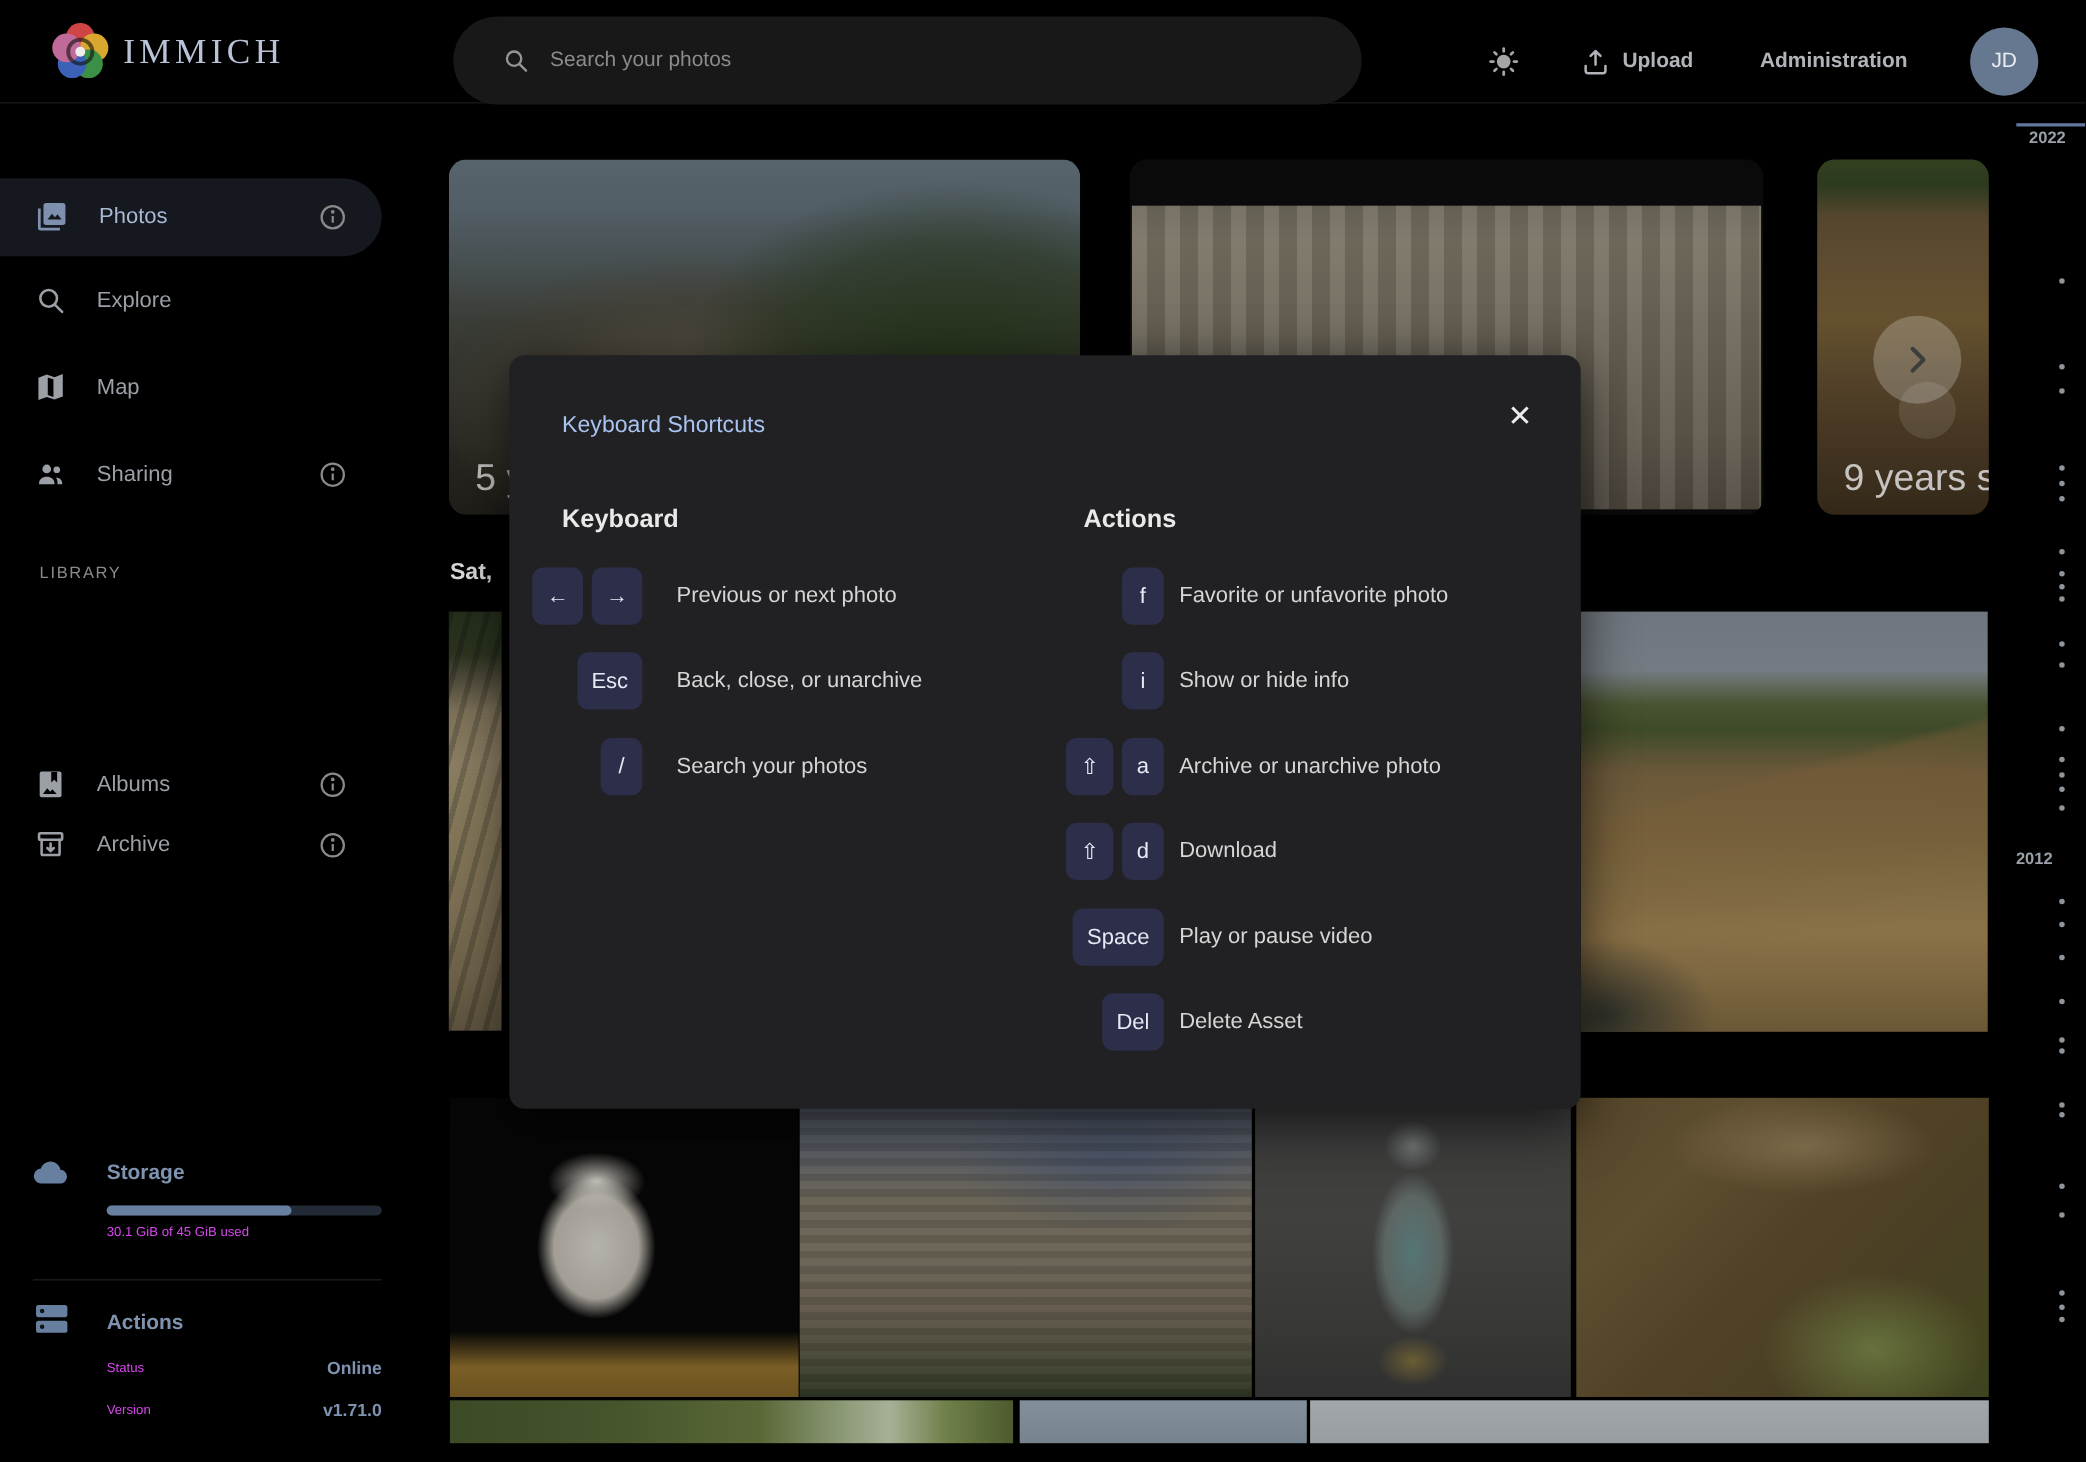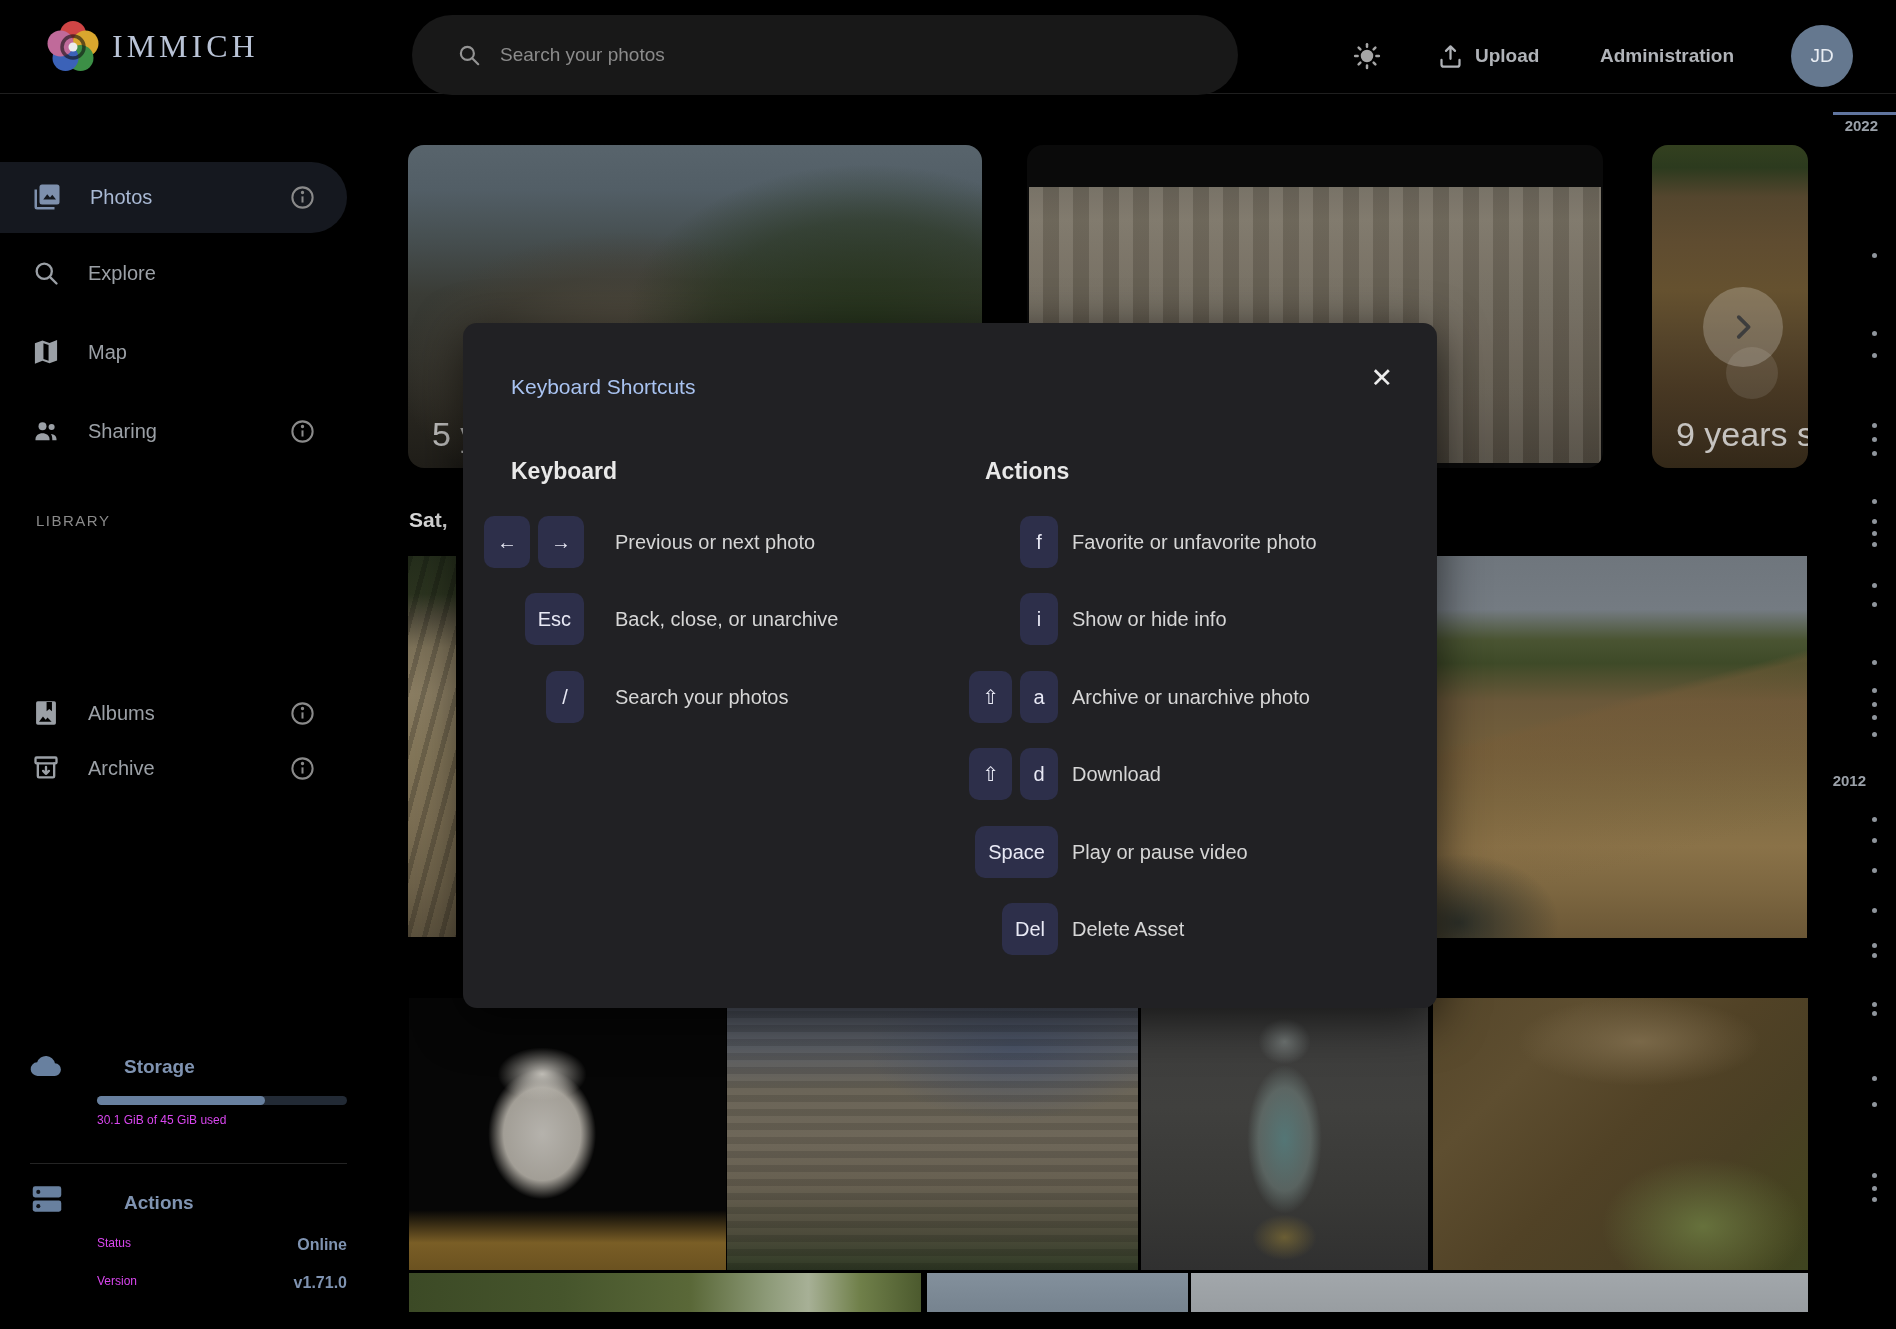--- a/index.html
+++ b/index.html
@@ -23,21 +23,21 @@
   
   .active-pill{position:absolute;left:0;top:162px;width:347px;height:71px;background:#15181f;
                border-radius:0 40px 40px 0;}
   .nav-row{position:absolute;left:0;width:351px;height:58px;display:flex;align-items:center;
            padding-left:32px;box-sizing:border-box;gap:28px;}
   .nav-label{font-size:20px;color:#9ba0a6;}
   .nav-label.active{color:#a9b9d4;font-weight:500;}
   .nav-info{margin-left:auto;margin-right:35px;display:flex;}
   .lib-label{position:absolute;left:36px;top:512px;font-size:15px;letter-spacing:1.5px;color:#8a8a8a;}
 
-  .side-title{position:absolute;left:97px;font-size:19px;font-weight:700;color:#7f93b1;margin-left:27px;}
+  .side-title{position:absolute;left:97px;font-size:19px;font-weight:700;color:#7f93b1;}
   .side-sub{position:absolute;left:97px;font-size:12px;color:#d946ef;}
   .side-val{position:absolute;left:197px;width:150px;text-align:right;font-size:16px;font-weight:700;color:#7f93b1;}
   .progress-track{position:absolute;left:97px;top:1096px;width:250px;height:9px;border-radius:5px;background:#222a35;}
   .progress-fill{height:9px;border-radius:5px;background:#68809f;}
   .divider{position:absolute;left:30px;top:1163px;width:317px;height:1px;background:#242424;}
 
   
   .tile{position:absolute;}
   .memcard{position:absolute;border-radius:16px;overflow:hidden;background:#0a0a0a;}
   .mem-caption{position:absolute;left:24px;bottom:14px;font-size:34px;color:rgba(228,228,228,.82);white-space:nowrap;}

